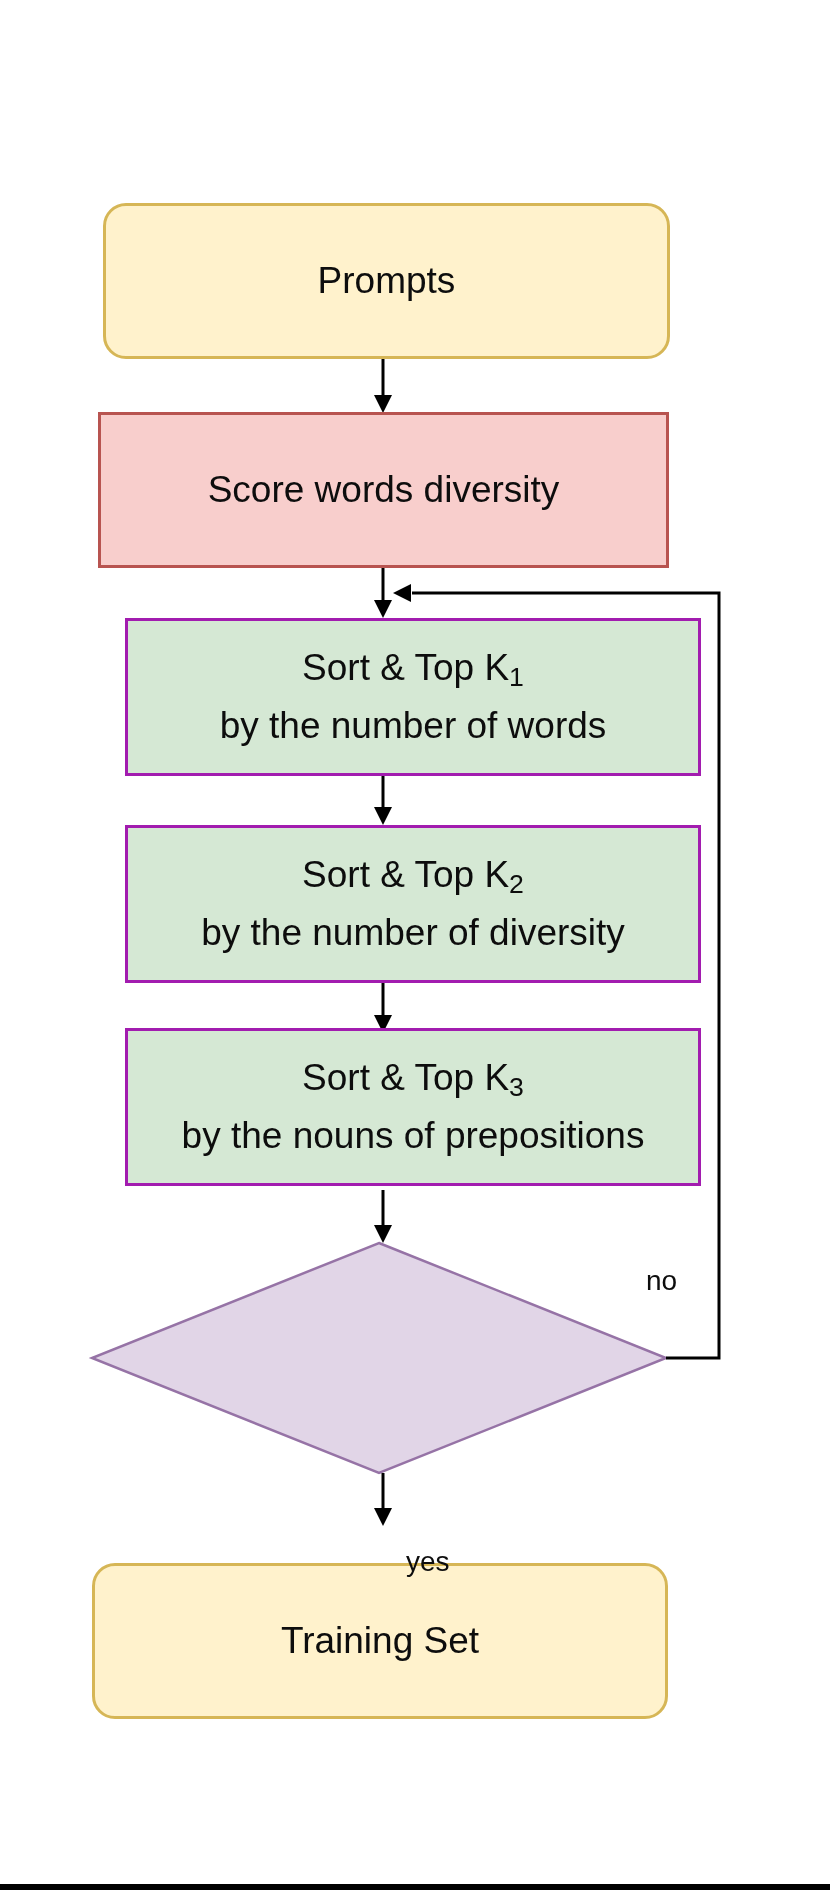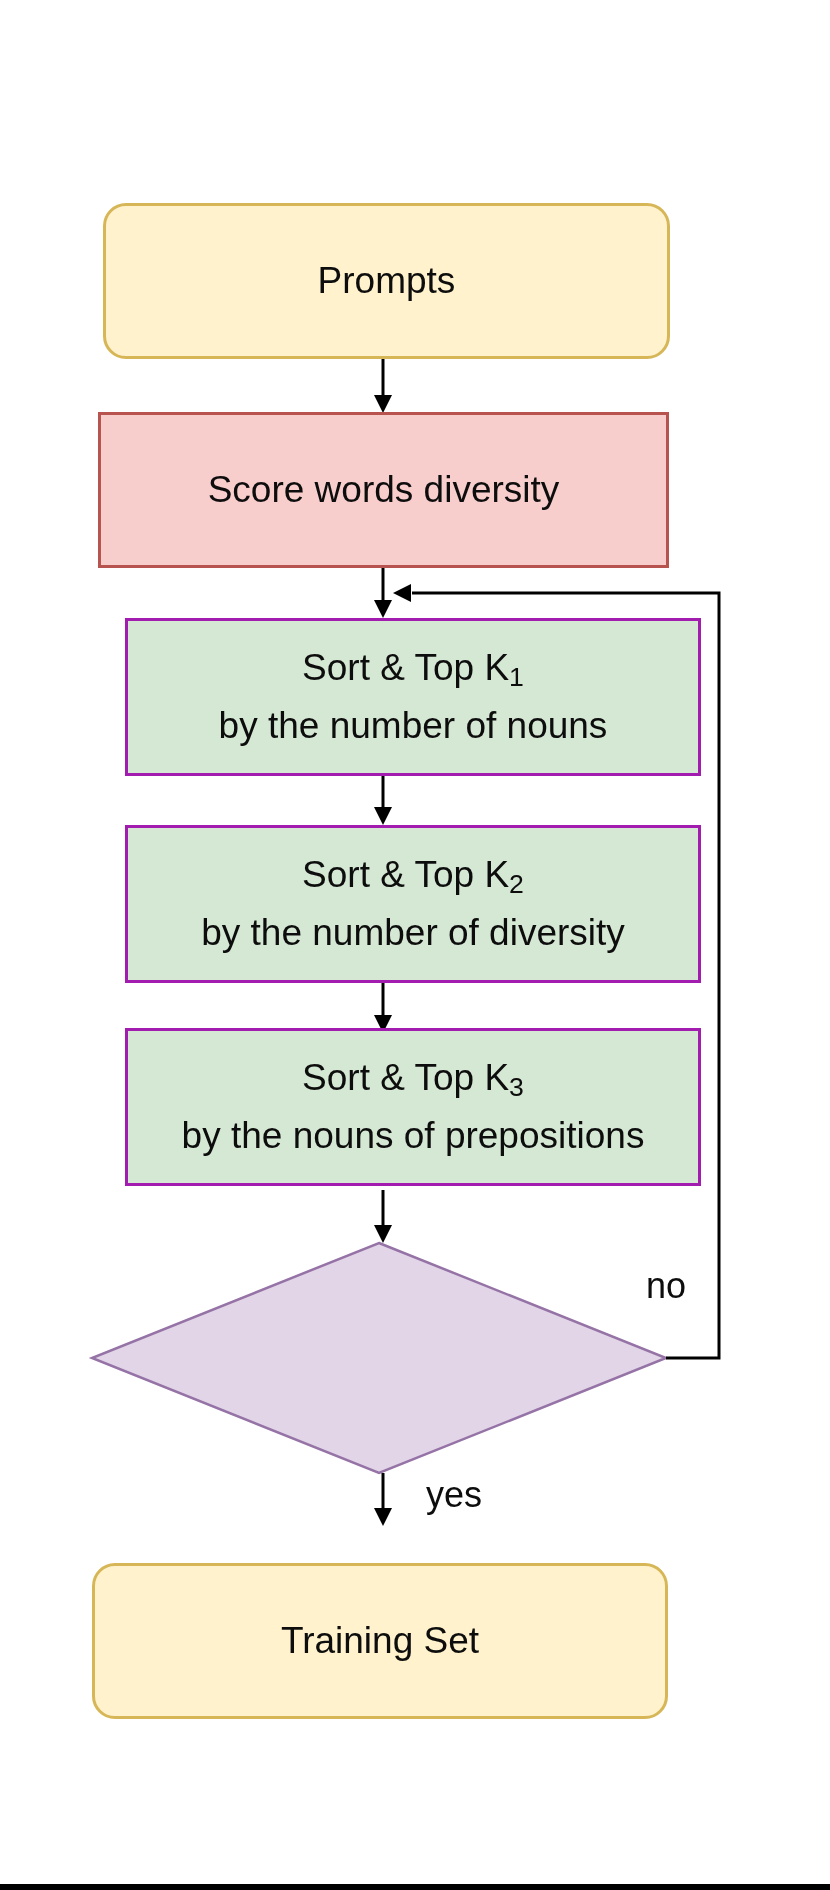--- a/index.html
+++ b/index.html
@@ -56,25 +56,25 @@
   .decision-label {
     position: absolute;
     left: 95px; top: 1243px; width: 570px; height: 230px;
     display: flex; align-items: center; justify-content: center;
     text-align: center;
     font-size: 37px;
     color: #0d0d0d;
   }
   .edge-label {
     position: absolute;
-    font-size: 36px;
+    font-size: 28px;
     color: #0d0d0d;
     white-space: nowrap;
   }
-  .edge-label-yes { left: 406px; top: 1474px; margin-left: 20px; }
+  .edge-label-yes { left: 406px; top: 1546px; }
   .edge-label-no  { left: 646px; top: 1265px; }
   .subscript {
     font-size: 0.72em;
     vertical-align: -0.22em;
   }
   .bottom-border {
     position: absolute;
     left: 0; top: 1884px; width: 830px; height: 6px;
     background: #000000;
   }
@@ -113,21 +113,21 @@
   <div class="node node-prompts">
     <span>Prompts</span>
   </div>
 
   <div class="node node-score">
     <span>Score words diversity</span>
   </div>
 
   <div class="node node-sort node-sort-1">
     <span><span>Sort &amp; Top K</span><span class="subscript">1</span></span>
-    <span>by the number of nouns</span>
+    <span>by the number of words</span>
   </div>
 
   <div class="node node-sort node-sort-2">
     <span><span>Sort &amp; Top K</span><span class="subscript">2</span></span>
     <span>by the number of diversity</span>
   </div>
 
   <div class="node node-sort node-sort-3">
     <span><span>Sort &amp; Top K</span><span class="subscript">3</span></span>
     <span>by the nouns of prepositions</span>

